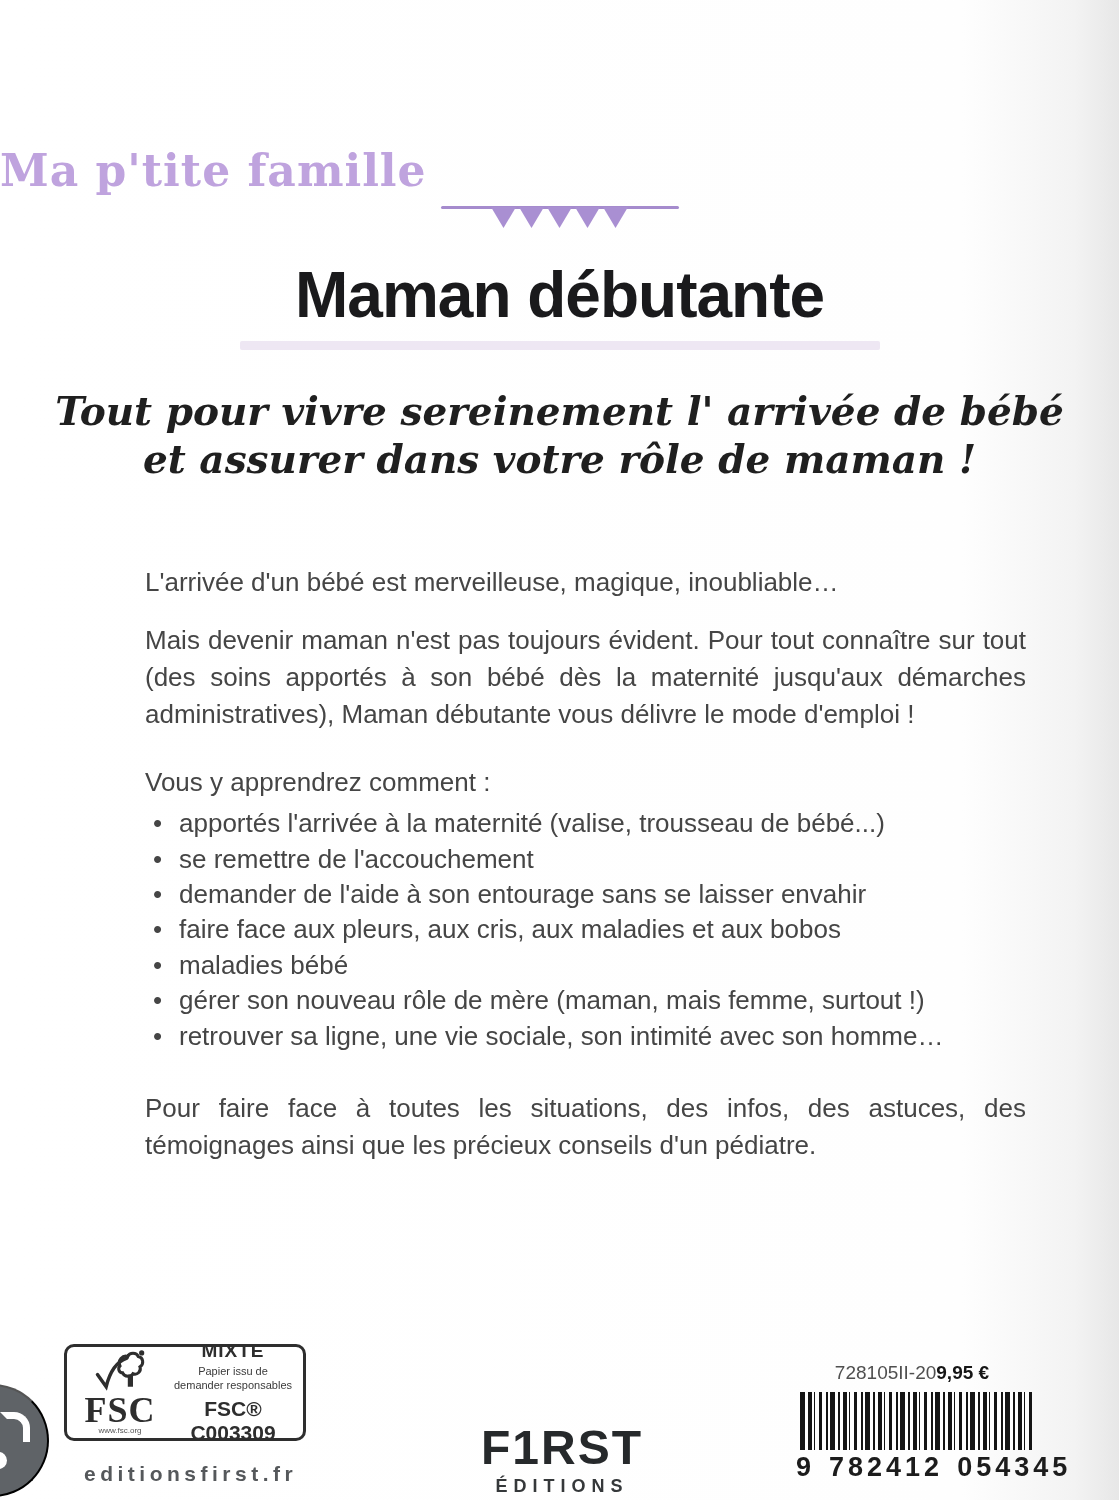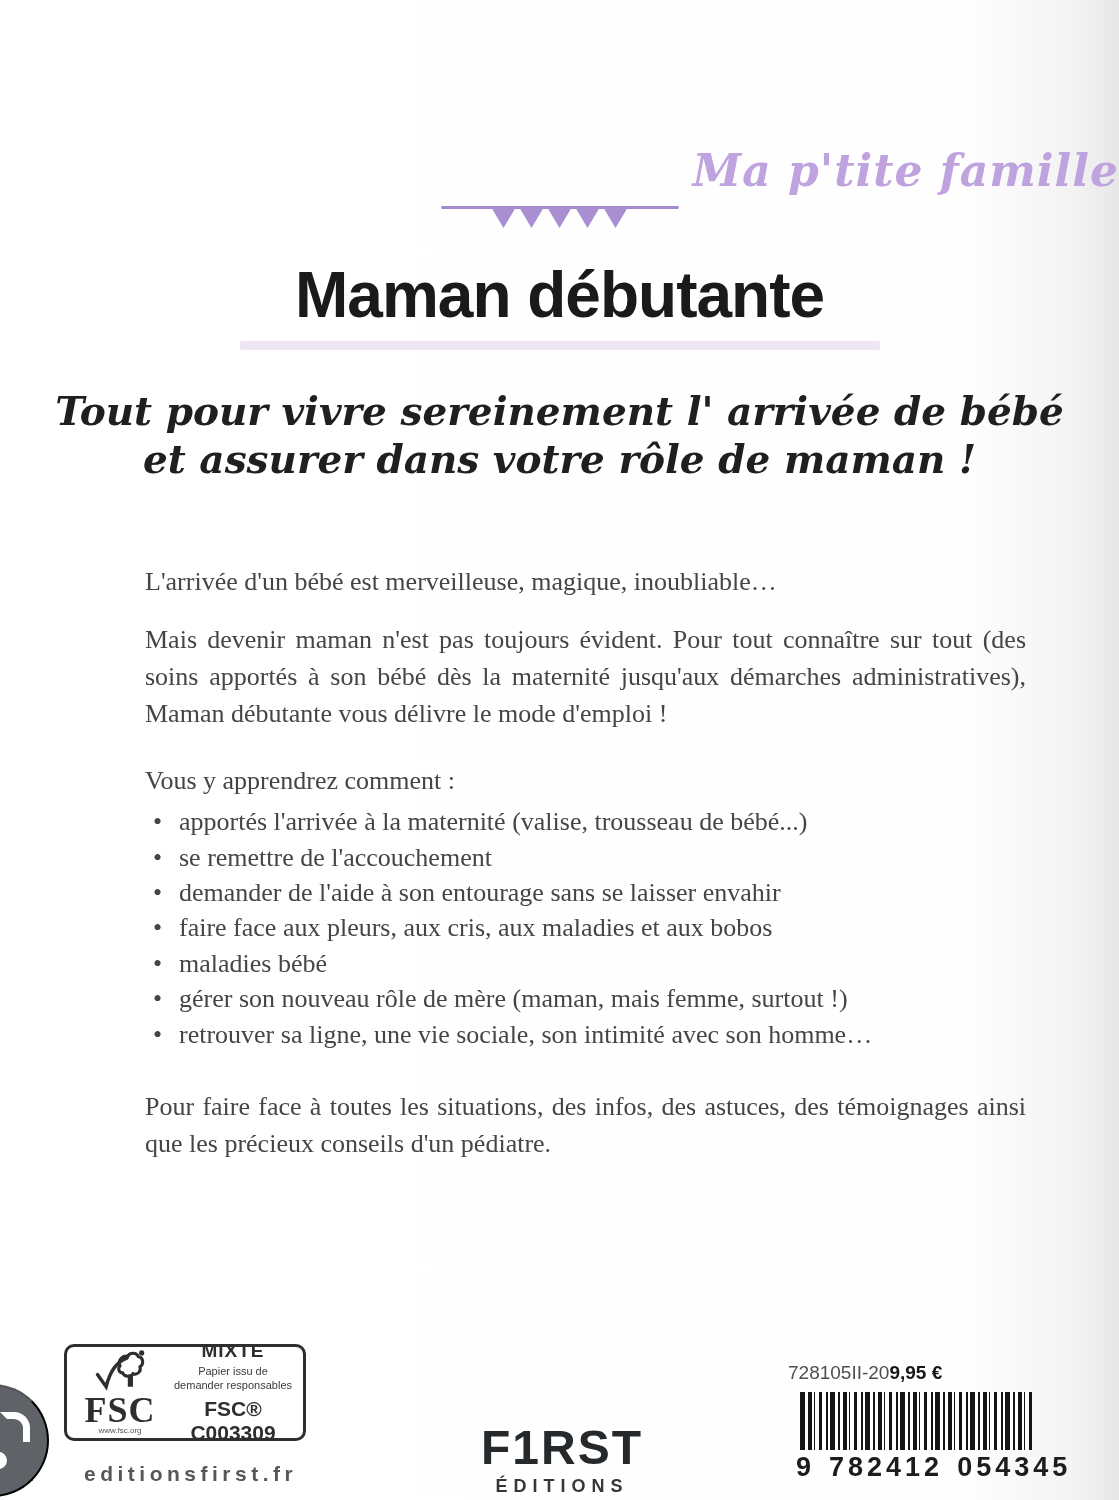--- a/index.html
+++ b/index.html
@@ -6,22 +6,22 @@
   html,body { width:1119px; height:1500px; }
   body { font-family:"Liberation Sans", sans-serif; background:#ffffff; overflow:hidden; }
 
   .screen {
     position:relative; width:1119px; height:1500px; overflow:hidden;
     background:linear-gradient(to right, #ffffff 0%, #fefefe 86%, #f3f3f3 96%, #e7e7e7 100%);
   }
 
   
   .collection {
-    margin-top:145px; text-align:right;
-    font-family:"DejaVu Serif", serif; font-style:italic; font-weight:bold;
+    margin-top:145px; text-align:left;
+    font-family:"DejaVu Serif", serif; font-weight:bold;
     font-size:44px; color:#bfa3de; letter-spacing:1px;
   }
   .bunting { margin-top:10px; text-align:center; position:relative; height:26px; }
   .bunting .line {
     display:block; margin:0 auto; width:238px; height:3px; background:#a58bcd; border-radius:2px;
   }
   .bunting .flags { position:relative; top:-2px; display:inline-flex; gap:3px; }
   .bunting .flag {
     width:25px; height:21px; background:#a98fd2;
     clip-path:polygon(0 0, 100% 0, 50% 100%);
@@ -35,21 +35,21 @@
     width:640px; height:9px; margin:9px auto 0; background:#eee7f3; border-radius:2px;
   }
 
   .tagline {
     margin-top:38px; text-align:center;
     font-family:"DejaVu Serif", serif; font-style:italic; font-weight:bold;
     font-size:39px; line-height:1.22; color:#1f1f1f;
   }
 
   
-  .copy { padding:0 93px 0 145px; color:#454545;font-family:Liberation Serif, serif; }
+  .copy { padding:0 93px 0 145px; color:#454545; }
   .intro { margin-top:84px; font-size:26px; }
   .description { margin-top:24px; font-size:26px; line-height:37px; text-align:justify; }
   .list-heading { margin-top:34px; font-size:26px; }
   .learn-list { margin-top:8px; list-style:none; }
   .learn-list li { font-size:26px; line-height:35.4px; padding-left:34px; position:relative; }
   .learn-list li::before { content:"•"; position:absolute; left:8px; color:#454545; }
   .outro { margin-top:36px; font-size:26px; line-height:37px; text-align:justify; }
 
   
   .fsc-label {
@@ -70,21 +70,21 @@
     position:absolute; left:84px; top:1462px;
     font-size:21px; font-weight:bold; letter-spacing:4.5px; color:#55585b;
   }
 
   .publisher { position:absolute; left:452px; top:1424px; width:220px; text-align:center; color:#26292b; }
   .publisher-name { font-size:48px; font-weight:800; letter-spacing:2px; line-height:1; }
   .publisher-sub { font-size:18px; font-weight:bold; letter-spacing:6px; margin-top:4px; color:#35383a; }
 
   .price-row {
     position:absolute; left:788px; top:1362px; width:248px;
-    display:flex; justify-content:flex-start; align-items:baseline;
+    display:flex; justify-content:center; align-items:baseline;
     font-size:19px; color:#4f4f4f;
   }
   .price { font-weight:bold; color:#161616; }
 
   .barcode-block { position:absolute; left:796px; top:1392px; width:240px; }
   .barcode-bars {
     height:58px; width:232px; margin-left:4px;
     background:repeating-linear-gradient(90deg,
       #151515 0 2px, #ffffff 2px 5px,
       #151515 5px 9px, #ffffff 9px 11px,

